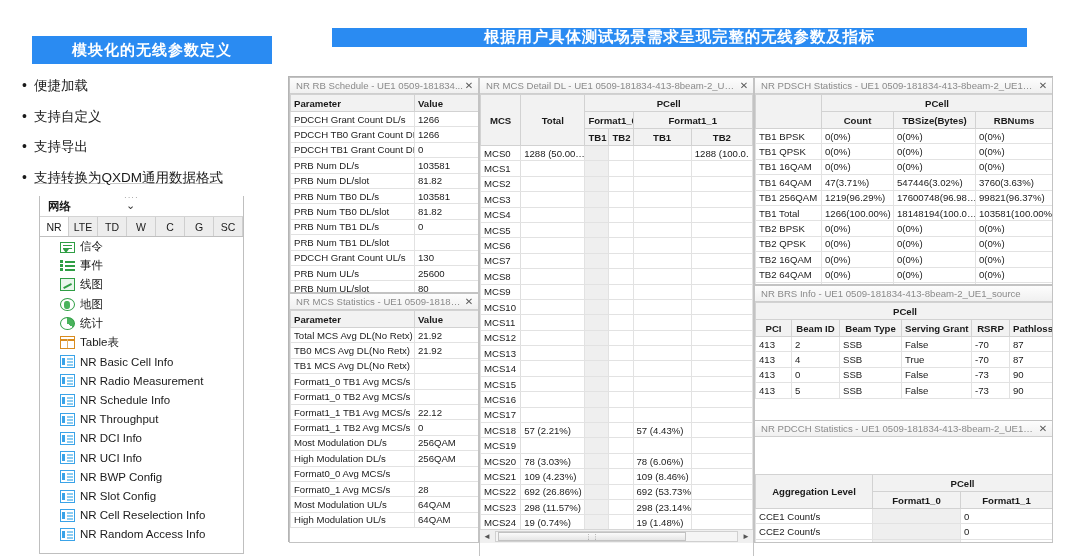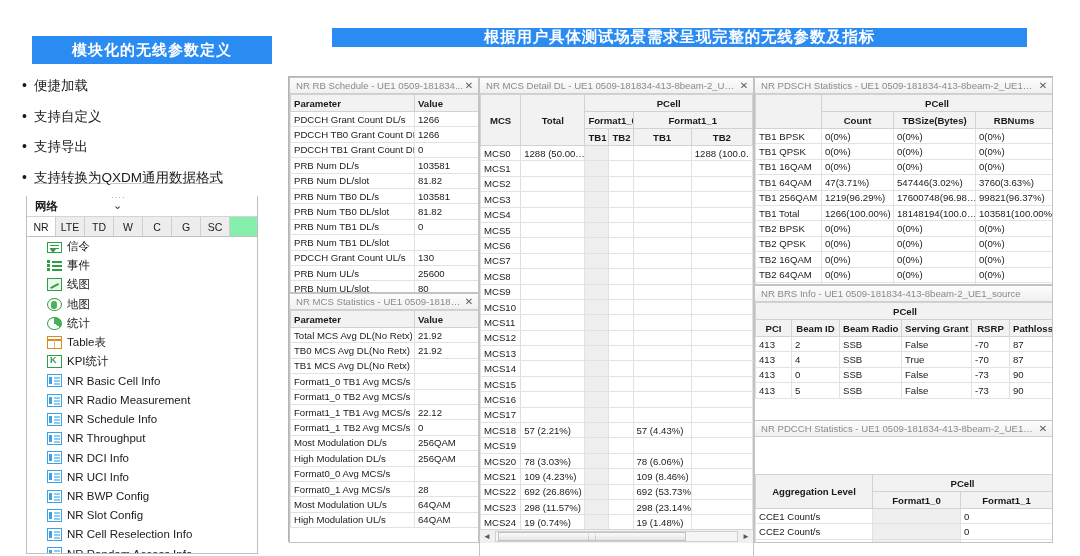--- a/index.html
+++ b/index.html
@@ -40,22 +40,22 @@
   }
   .bullet .btext { line-height: 1.15; }
   .bullet.underlined .btext {
     text-decoration: underline;
     text-decoration-color: #c8c8c8;
   }
 
   
   .tree-panel {
     position: absolute;
-    left: 26px; top: 196px;
-    width: 232px; height: 358px;
+    left: 39px; top: 196px;
+    width: 205px; height: 358px;
     background: #ffffff;
     border: 1px solid #bfbfbf;
     border-top: none;
     overflow: hidden;
   }
   .tree-combo {
     height: 21px;
     border-bottom: 1px solid #d4d4d4;
     display: flex; align-items: center;
     background: #ffffff;
@@ -350,24 +350,20 @@
           <span class="ico map"></span>
           <span>地图</span>
         </div>
         <div class="tree-item">
           <span class="ico pie"></span>
           <span>统计</span>
         </div>
         <div class="tree-item">
           <span class="ico table"></span>
           <span>Table表</span>
-        </div>
-        <div class="tree-item">
-          <span class="ico kpi"></span>
-          <span>KPI统计</span>
         </div>
         <div class="tree-item">
           <span class="ico grid"></span>
           <span>NR Basic Cell Info</span>
         </div>
         <div class="tree-item">
           <span class="ico grid"></span>
           <span>NR Radio Measurement</span>
         </div>
         <div class="tree-item">
@@ -918,21 +914,21 @@
               <col style="width:38px">
               <col style="width:45px">
           </colgroup>
           <thead>
             <tr>
                 <th colspan="6">PCell</th>
               </tr>
             <tr id="brs-head">
                 <th>PCI</th>
                 <th>Beam ID</th>
-                <th>Beam Radio</th>
+                <th>Beam Type</th>
                 <th>Serving Grant</th>
                 <th>RSRP</th>
                 <th>Pathloss</th>
               </tr>
           </thead>
           <tbody id="brs-body">
               <tr>
                 <td>413</td>
                 <td>2</td>
                 <td>SSB</td>

